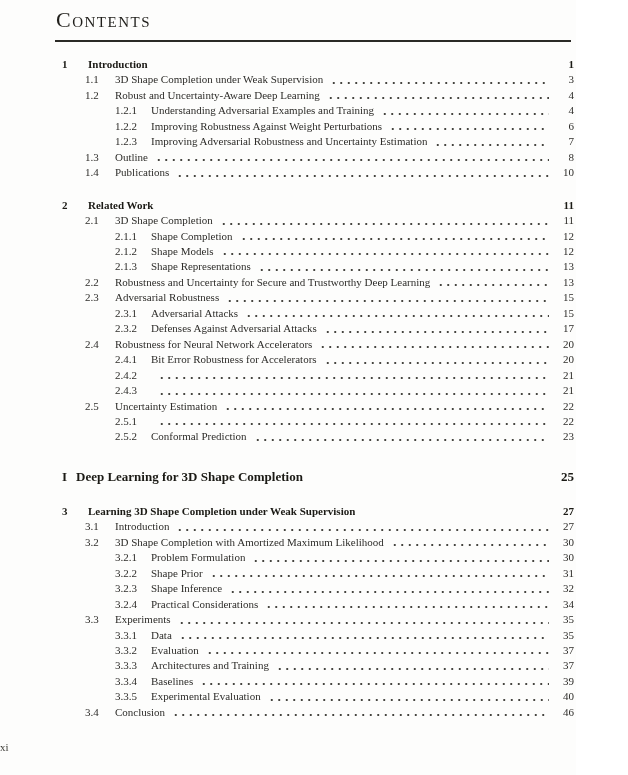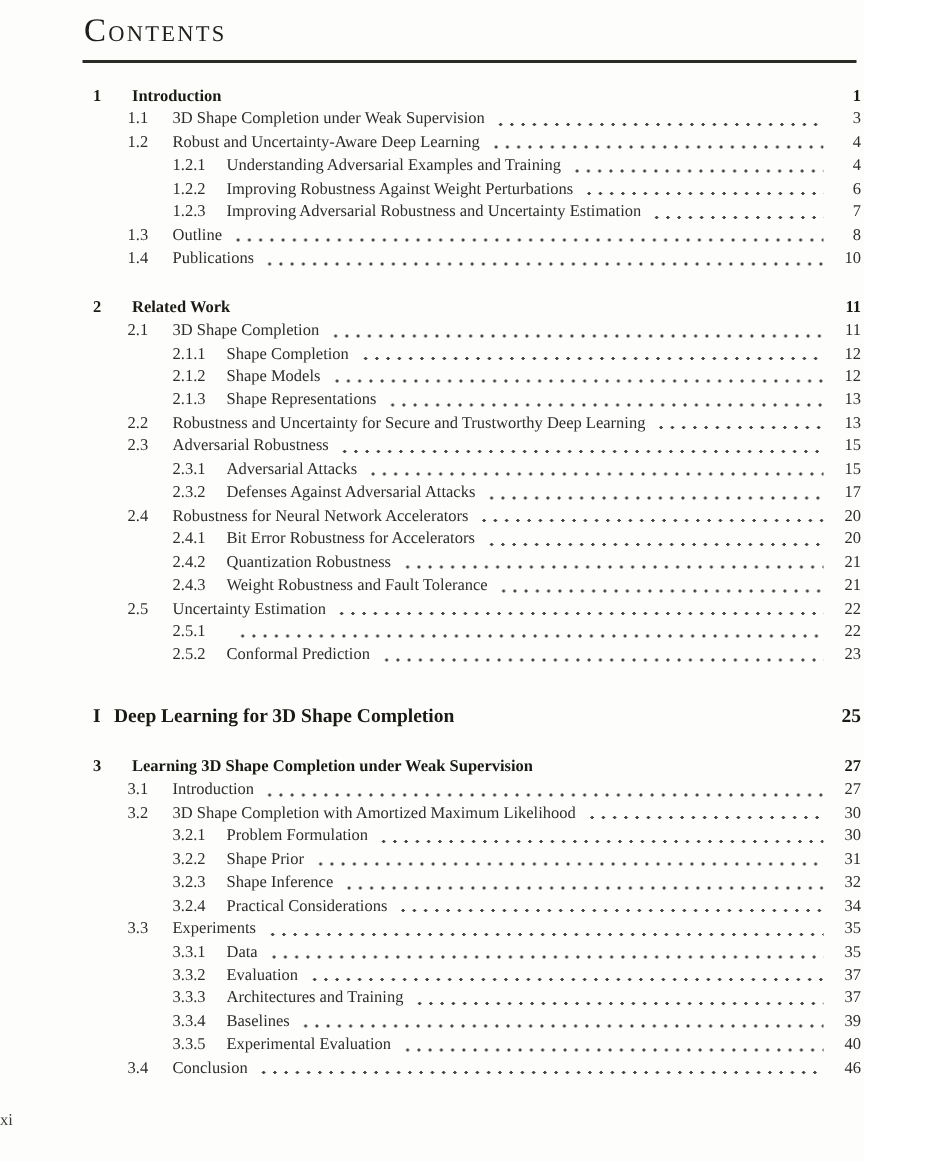--- a/index.html
+++ b/index.html
@@ -181,27 +181,25 @@
     <span class="page">20</span>
   </div>
       <div class="row lv-subsection">
     <span class="num">2.4.1</span>
     <span class="title">Bit Error Robustness for Accelerators</span>
     <span class="leader"></span>
     <span class="page">20</span>
   </div>
       <div class="row lv-subsection">
     <span class="num">2.4.2</span>
-    <span class="title">Quantization Robustness</span>
     <span class="leader"></span>
     <span class="page">21</span>
   </div>
       <div class="row lv-subsection">
     <span class="num">2.4.3</span>
-    <span class="title">Weight Robustness and Fault Tolerance</span>
     <span class="leader"></span>
     <span class="page">21</span>
   </div>
       <div class="row lv-section">
     <span class="num">2.5</span>
     <span class="title">Uncertainty Estimation</span>
     <span class="leader"></span>
     <span class="page">22</span>
   </div>
       <div class="row lv-subsection">

